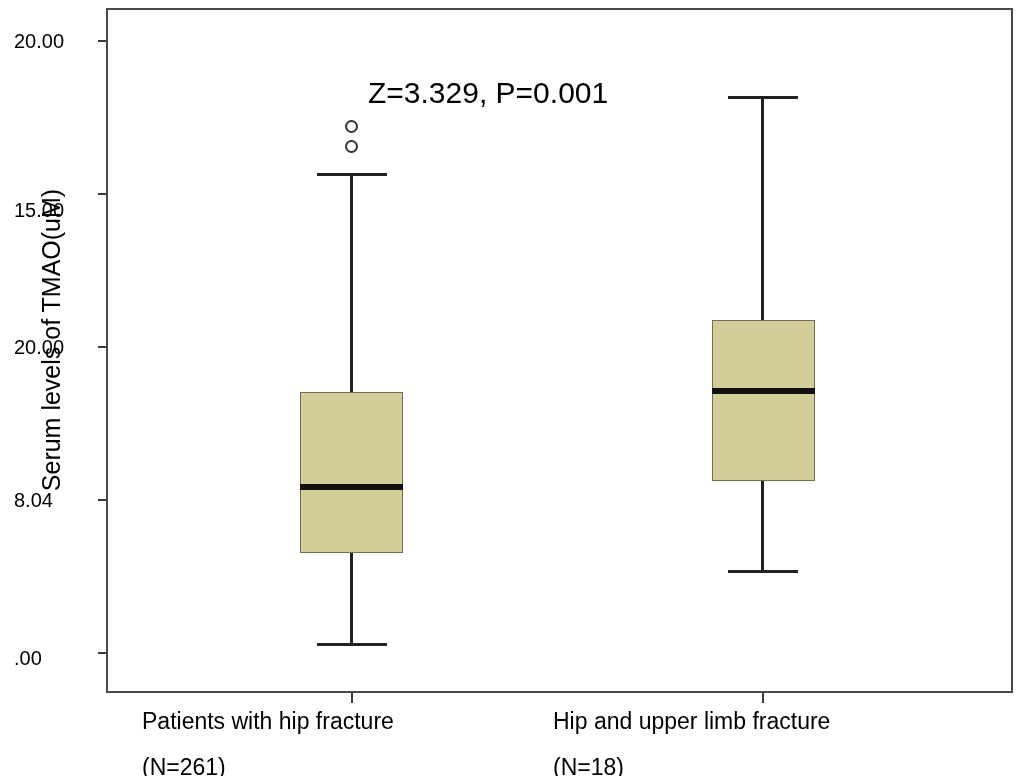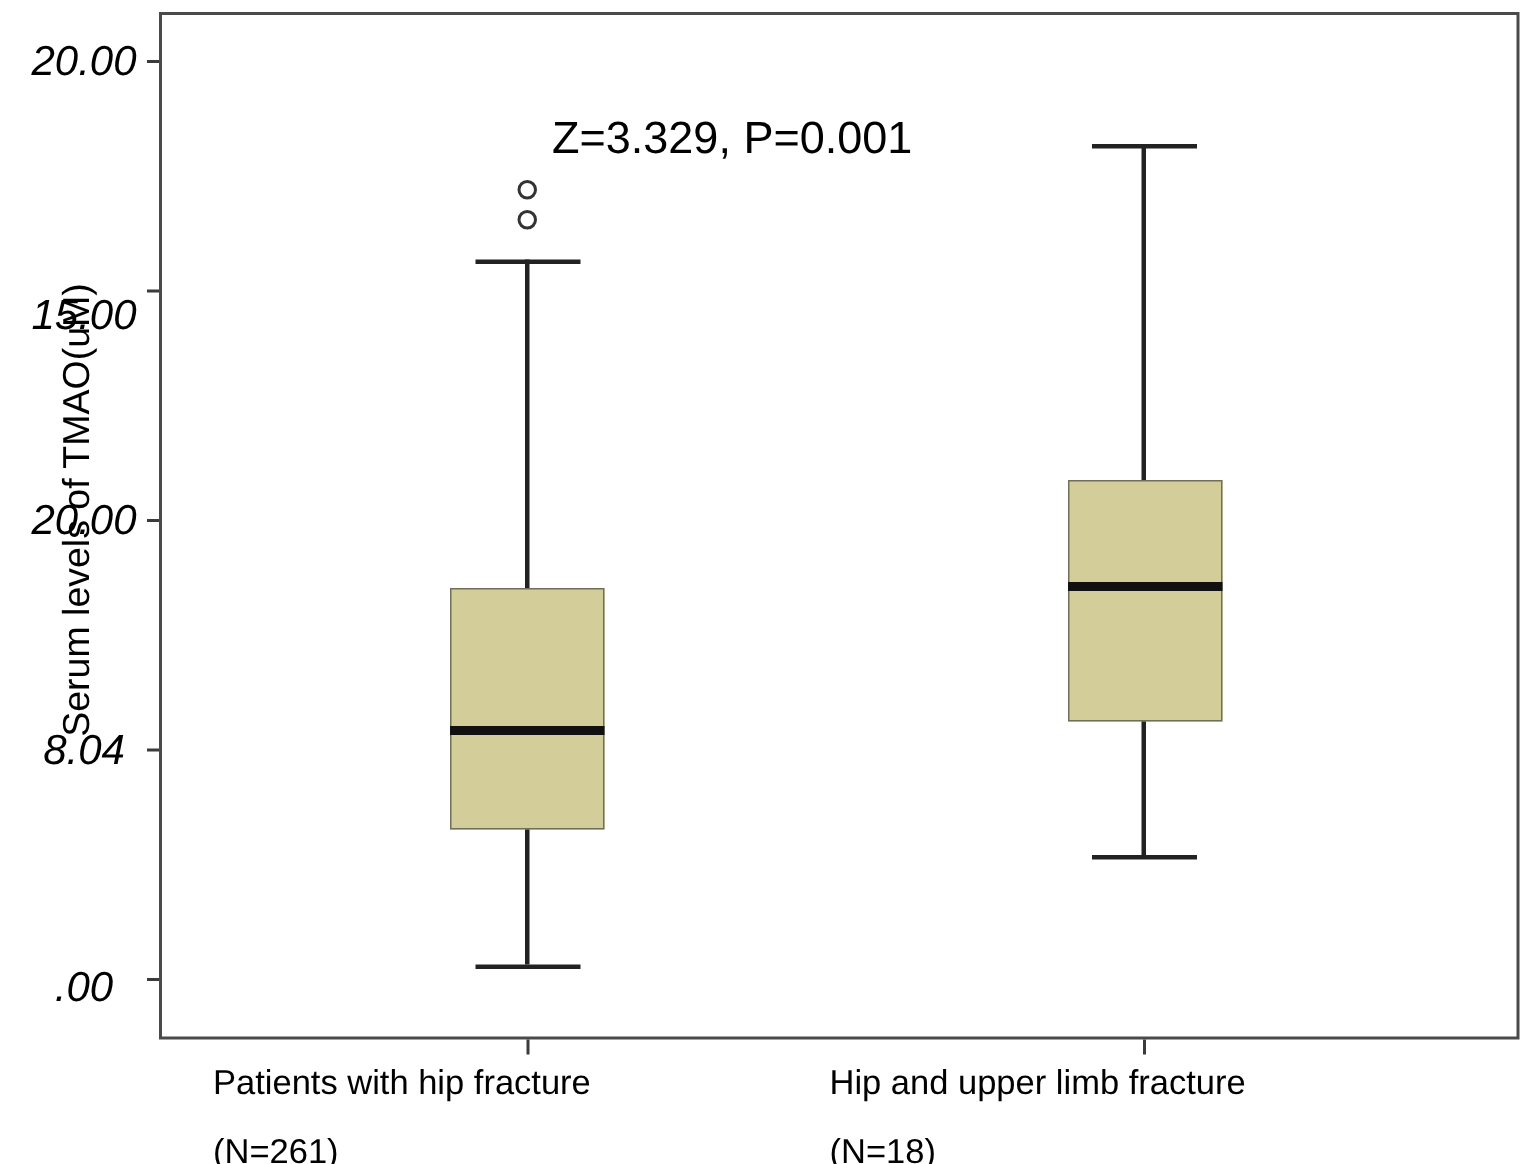--- a/index.html
+++ b/index.html
@@ -39,25 +39,24 @@
     text-align: center;
     white-space: nowrap;
     letter-spacing: 0px;
   }
 
   
   .y-tick-label {
     position: absolute;
     right: 0;
     width: 84px;
-    text-align: center;
-    font-size: 28px;
+    text-align: left;
+    font-size: 20px;
     line-height: 20px;
     white-space: nowrap;
-    font-style: italic;
   }
   #y-tick-labels {
     position: absolute;
     left: 0px;
     top: 0px;
     width: 98px;
     height: 776px;
   }
   .y-tick-mark {
     position: absolute;

